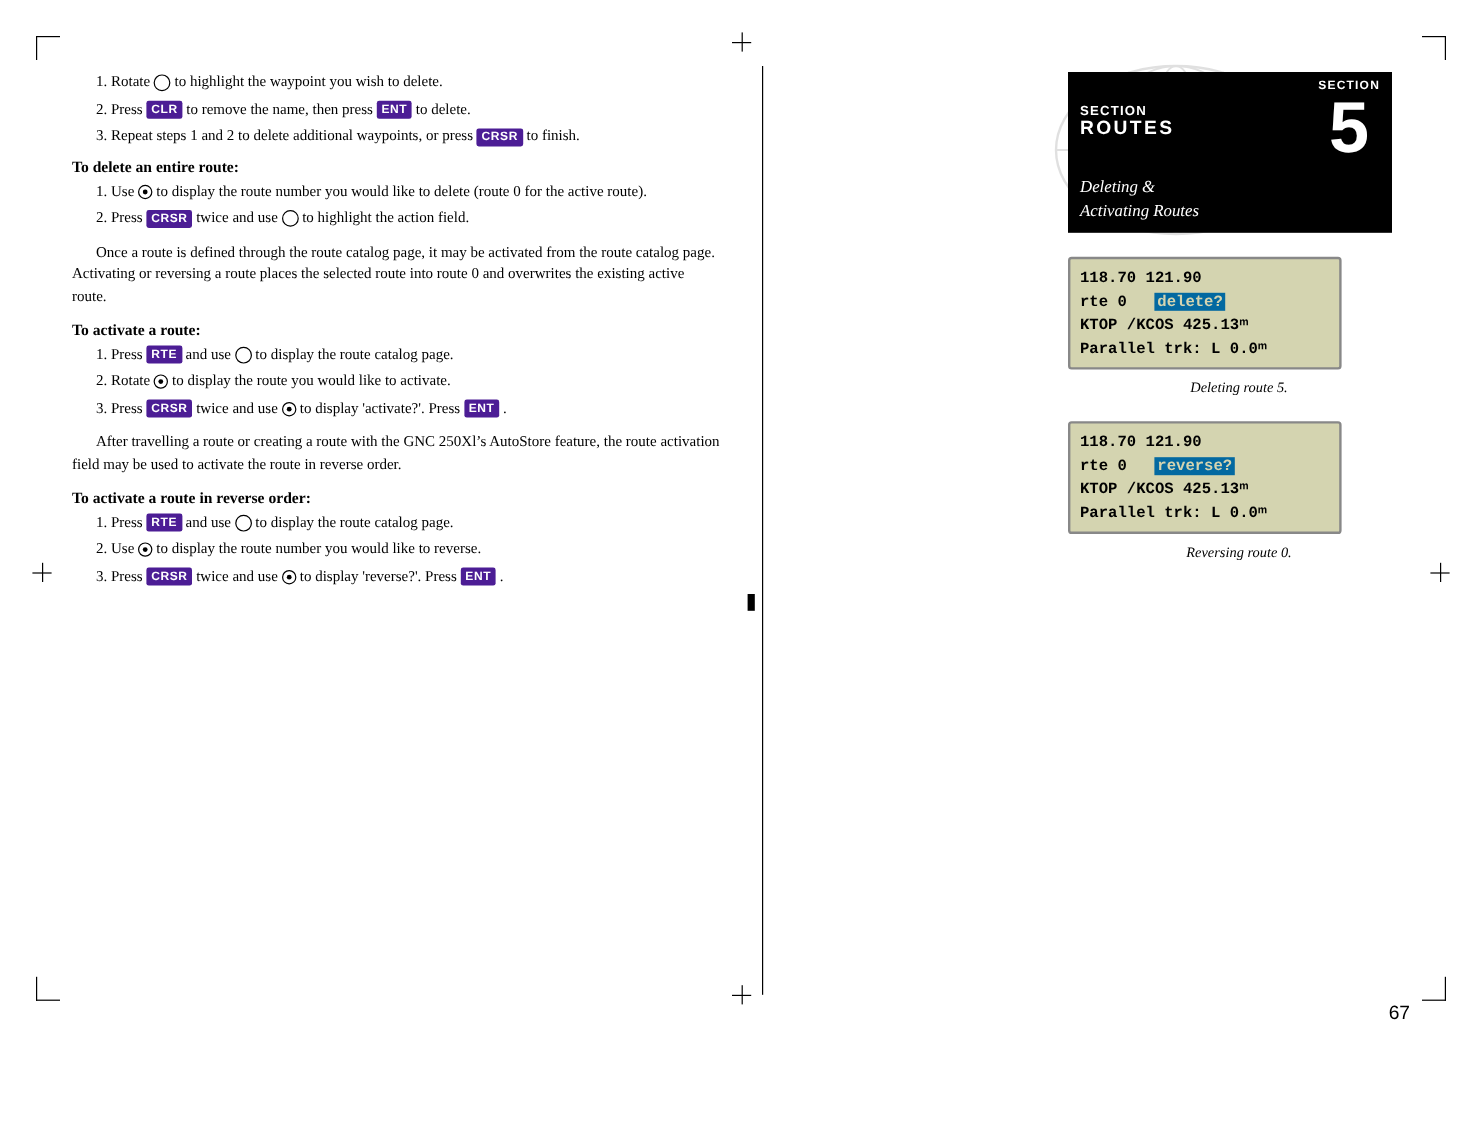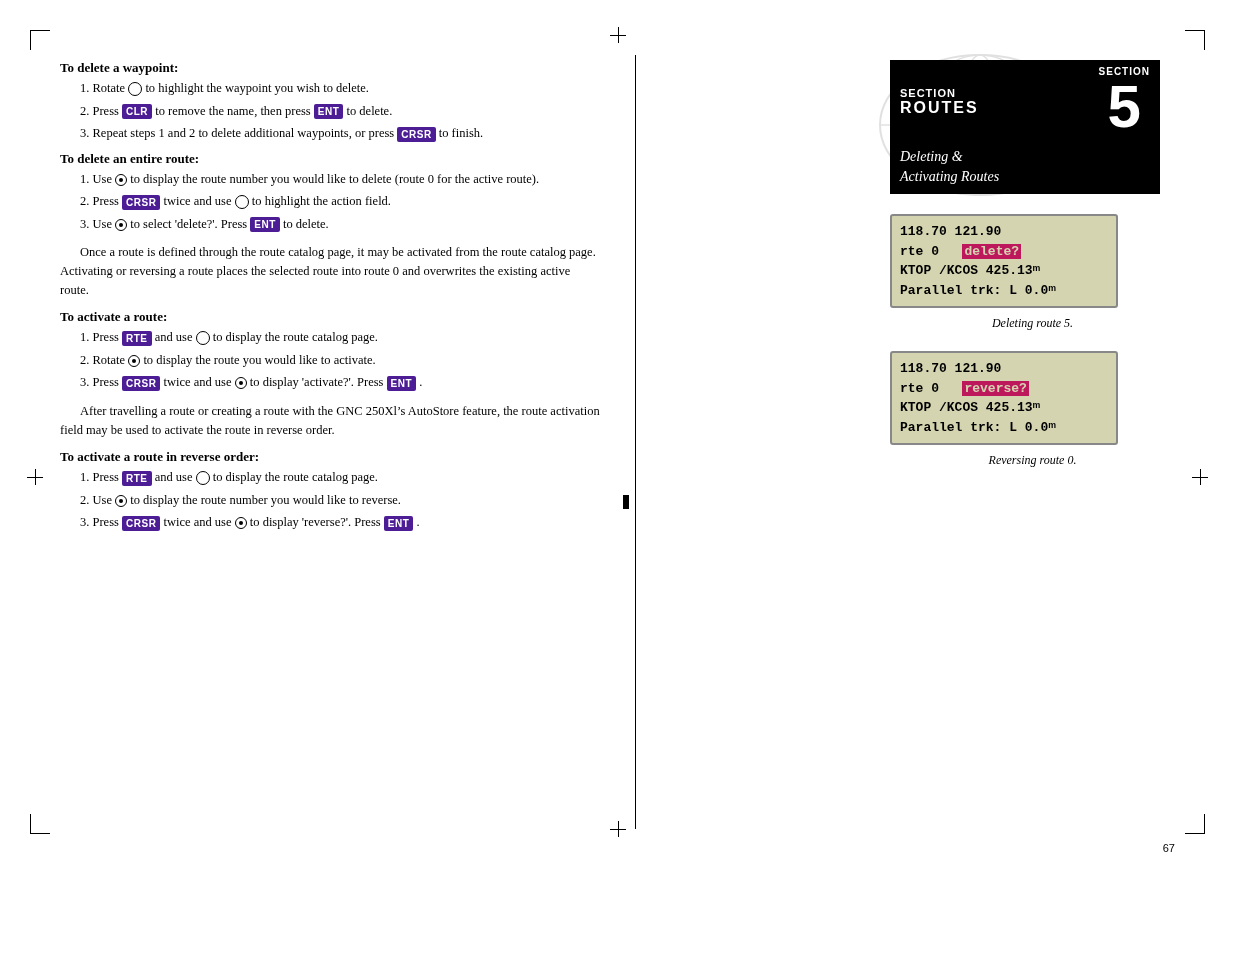--- a/index.html
+++ b/index.html
@@ -138,21 +138,21 @@
       width: 228px;
       margin-bottom: 8px;
     }
 
     .gps-row {
       line-height: 1.5;
       white-space: nowrap;
     }
 
     .gps-highlight {
-      background: #be185d;
+      background: #0369a1;
       color: #d4d4b0;
       padding: 0 2px;
     }
 
     .screen-caption {
       font-family: 'Times New Roman', Times, serif;
       font-style: italic;
       font-size: 12px;
       text-align: center;
       margin-bottom: 20px;
@@ -218,21 +218,21 @@
       top: 60px;
       right: 60px;
       width: 285px;
     }
 
     
     .page-number {
       position: absolute;
       bottom: 100px;
       right: 60px;
-      font-size: 11px;
+      font-size: 16px;
       font-family: Arial, sans-serif;
     }
 
     
     .sidebar-line {
       position: absolute;
       left: 635px;
       top: 55px;
       bottom: 125px;
       width: 1px;
@@ -259,43 +259,39 @@
 
 <div class="cross-mark cross-top"></div>
 <div class="cross-mark cross-bottom"></div>
 <div class="cross-mark cross-left"></div>
 <div class="cross-mark cross-right"></div>
 
 <div class="sidebar-line"></div>
 
 <div class="left-column">
 
-  <div class="section-heading">To delete a waypoint:</div>
   <div class="numbered-list">
     <div class="numbered-item">
       1. Rotate <span class="knob"></span> to highlight the waypoint you wish to delete.
     </div>
     <div class="numbered-item">
       2. Press <span class="btn">CLR</span> to remove the name, then press <span class="btn">ENT</span> to delete.
     </div>
     <div class="numbered-item">
       3. Repeat steps 1 and 2 to delete additional waypoints, or press <span class="btn">CRSR</span> to finish.
     </div>
   </div>
 
   <div class="section-heading">To delete an entire route:</div>
   <div class="numbered-list">
     <div class="numbered-item">
       1. Use <span class="knob-inner"></span> to display the route number you would like to delete (route 0 for the active route).
     </div>
     <div class="numbered-item">
       2. Press <span class="btn">CRSR</span> twice and use <span class="knob"></span> to highlight the action field.
-    </div>
-    <div class="numbered-item">
-      3. Use <span class="knob-inner"></span> to select 'delete?'. Press <span class="btn">ENT</span> to delete.
     </div>
   </div>
 
   <p class="paragraph">Once a route is defined through the route catalog page, it may be activated from the route catalog page. Activating or reversing a route places the selected route into route 0 and overwrites the existing active route.</p>
 
   <div class="section-heading">To activate a route:</div>
   <div class="numbered-list">
     <div class="numbered-item">
       1. Press <span class="btn">RTE</span> and use <span class="knob"></span> to display the route catalog page.
     </div>

